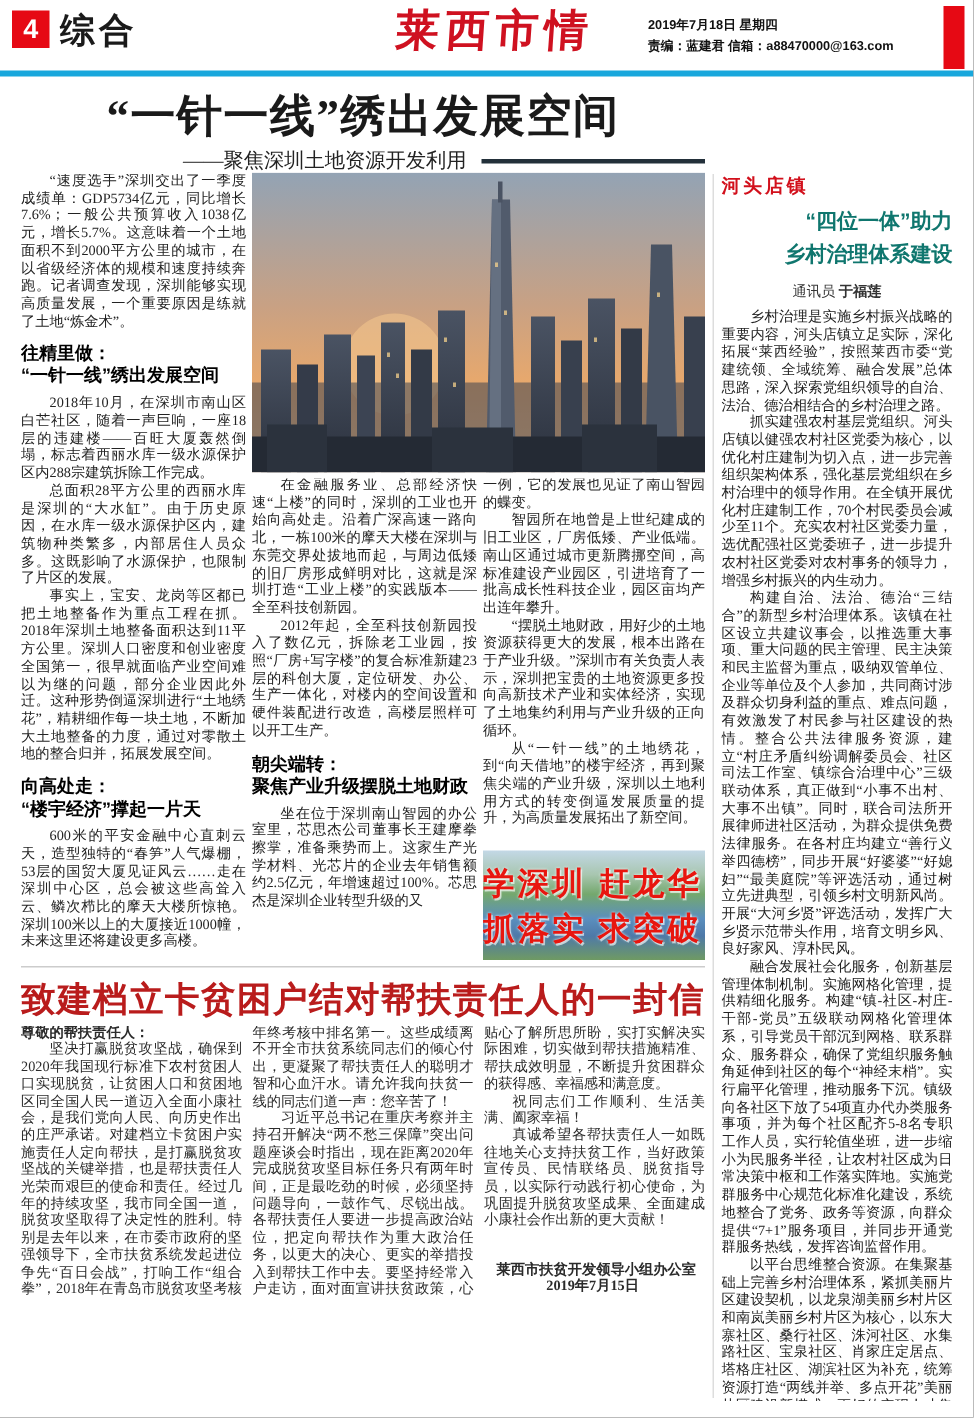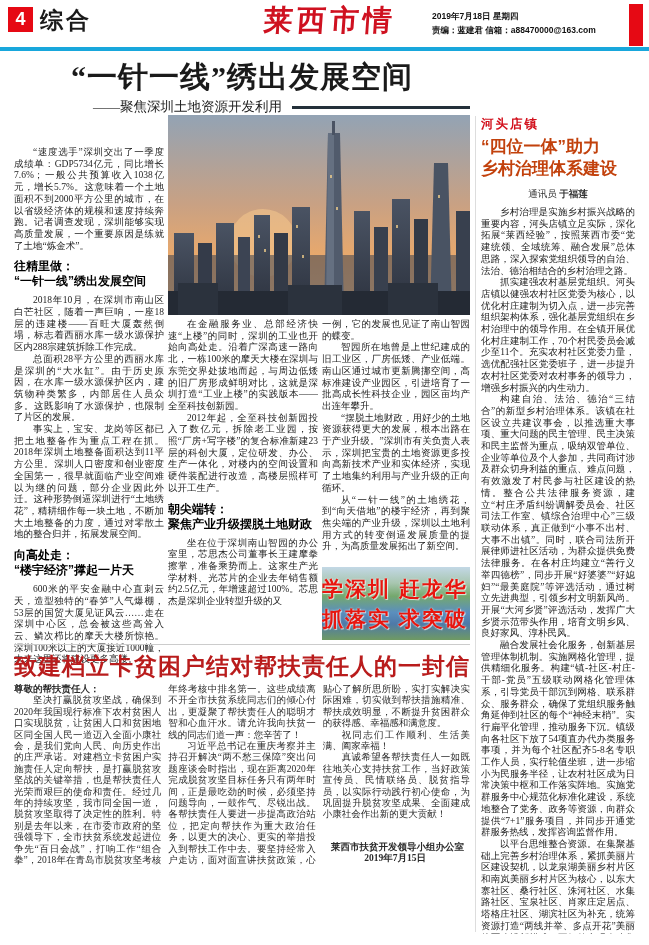--- a/index.html
+++ b/index.html
@@ -21,47 +21,47 @@
   .hdr-info { position:absolute; left:432px; top:9px; width:196px;
     font-family:"Liberation Sans",sans-serif; font-size:8.5px; font-weight:bold;
     line-height:14px; color:#111; }
   .hdr-redbar { position:absolute; left:629px; top:4px; width:14px; height:42px; background:#e60914; }
   .cyan-rule { position:absolute; left:0; top:47px; width:649px; height:4px; background:#18a7dc; }
   
   .headline { position:absolute; left:14px; top:57px; width:456px; text-align:center;
     font-size:30px; font-weight:bold; letter-spacing:1px; font-family:"Liberation Serif",serif; }
   .subrow { position:absolute; left:14px; top:98px; width:456px; height:18px;
     display:flex; align-items:center; }
-  .subrow .sub-text { margin-left:79px; font-size:13.5px; color:#222; white-space:nowrap; }
+  .subrow .sub-text { margin-left:108px; font-size:13.5px; color:#222; white-space:nowrap; }
   .subrow .sub-line { flex:1; height:3px; background:#23303a; margin-left:10px; }
   .col { position:absolute; overflow:hidden; font-size:9.5px; line-height:11.7px;
     text-align:justify; color:#222; }
-  .col1 { left:14px;  top:116px; width:150px; height:524px;margin-top:31px; }
+  .col1 { left:14px;  top:116px; width:150px; height:524px; }
   .col2 { left:168px; top:319px; width:150px; height:321px; }
   .col3 { left:322px; top:319px; width:148px; height:246px; }
   .para { text-indent:2em; }
   .col-subhead { font-family:"Liberation Sans",sans-serif; font-weight:bold; font-size:12px;
     line-height:15px; white-space:pre-line; margin:7px 0 6px 0; color:#000; }
   
   .photo { position:absolute; left:168px; top:115px; width:302px; height:200px; overflow:hidden; }
   
   .slogan { position:absolute; left:322px; top:567px; width:148px; height:73px; overflow:hidden;
     background:linear-gradient(180deg,#c3d8e6 0%,#a8c6b0 22%,#74a86d 40%,#5b8fbe 62%,#4e79a8 78%,#6f9a63 100%); }
   .slogan-text { position:absolute; inset:0; display:flex; flex-direction:column;
     justify-content:center; gap:2px; }
   .slogan-text div { color:#e8160f; font-weight:bold; font-size:21px; letter-spacing:2px;
     font-family:"Liberation Sans",sans-serif;
     text-shadow:0 0 2px rgba(255,255,255,.85), 1px 1px 0 rgba(255,255,255,.6); white-space:nowrap; }
   
   .v-divider { position:absolute; left:475px; top:116px; width:1px; height:816px; background:#ddd; }
   .sidebar { position:absolute; left:481px; top:116px; width:154px; height:818px; overflow:hidden; }
   .sb-kicker { text-align:left; color:#d2101c; font-size:12.5px; font-weight:bold;
     font-family:"Liberation Sans",sans-serif; letter-spacing:2px; }
-  .sb-title { text-align:left; font-family:"Liberation Sans",sans-serif; font-weight:bold;
-    font-size:17px; line-height:22px; white-space:pre-line; margin-top:3px; color:#c2410c; }
+  .sb-title { text-align:right; font-family:"Liberation Sans",sans-serif; font-weight:bold;
+    font-size:14px; line-height:22px; white-space:pre-line; margin-top:3px; color:#0f766e; }
   .sb-byline { text-align:center; font-size:9.5px; margin:8px 0 6px 0; color:#333; }
   .sb-byline b { font-family:Liberation Mono, monospace; }
   .sb-body { font-size:9.5px; line-height:11.7px; text-align:justify; color:#222; }
   
   .letter-rule { position:absolute; left:14px; top:644px; width:456px; height:1px; background:#ccc; }
   .letter-headline { position:absolute; left:14px; top:651px; width:456px; text-align:right;
     font-family:"Liberation Sans",sans-serif; font-weight:bold; font-size:23px; letter-spacing:1px; color:#b91c1c; }
   .letter-body { position:absolute; left:14px; top:684px; width:456px; height:250px; overflow:hidden;
     column-count:3; column-gap:7px; font-size:9.5px; line-height:11.4px; text-align:justify; color:#2b2b2b; }
   .salute { font-weight:bold; }

